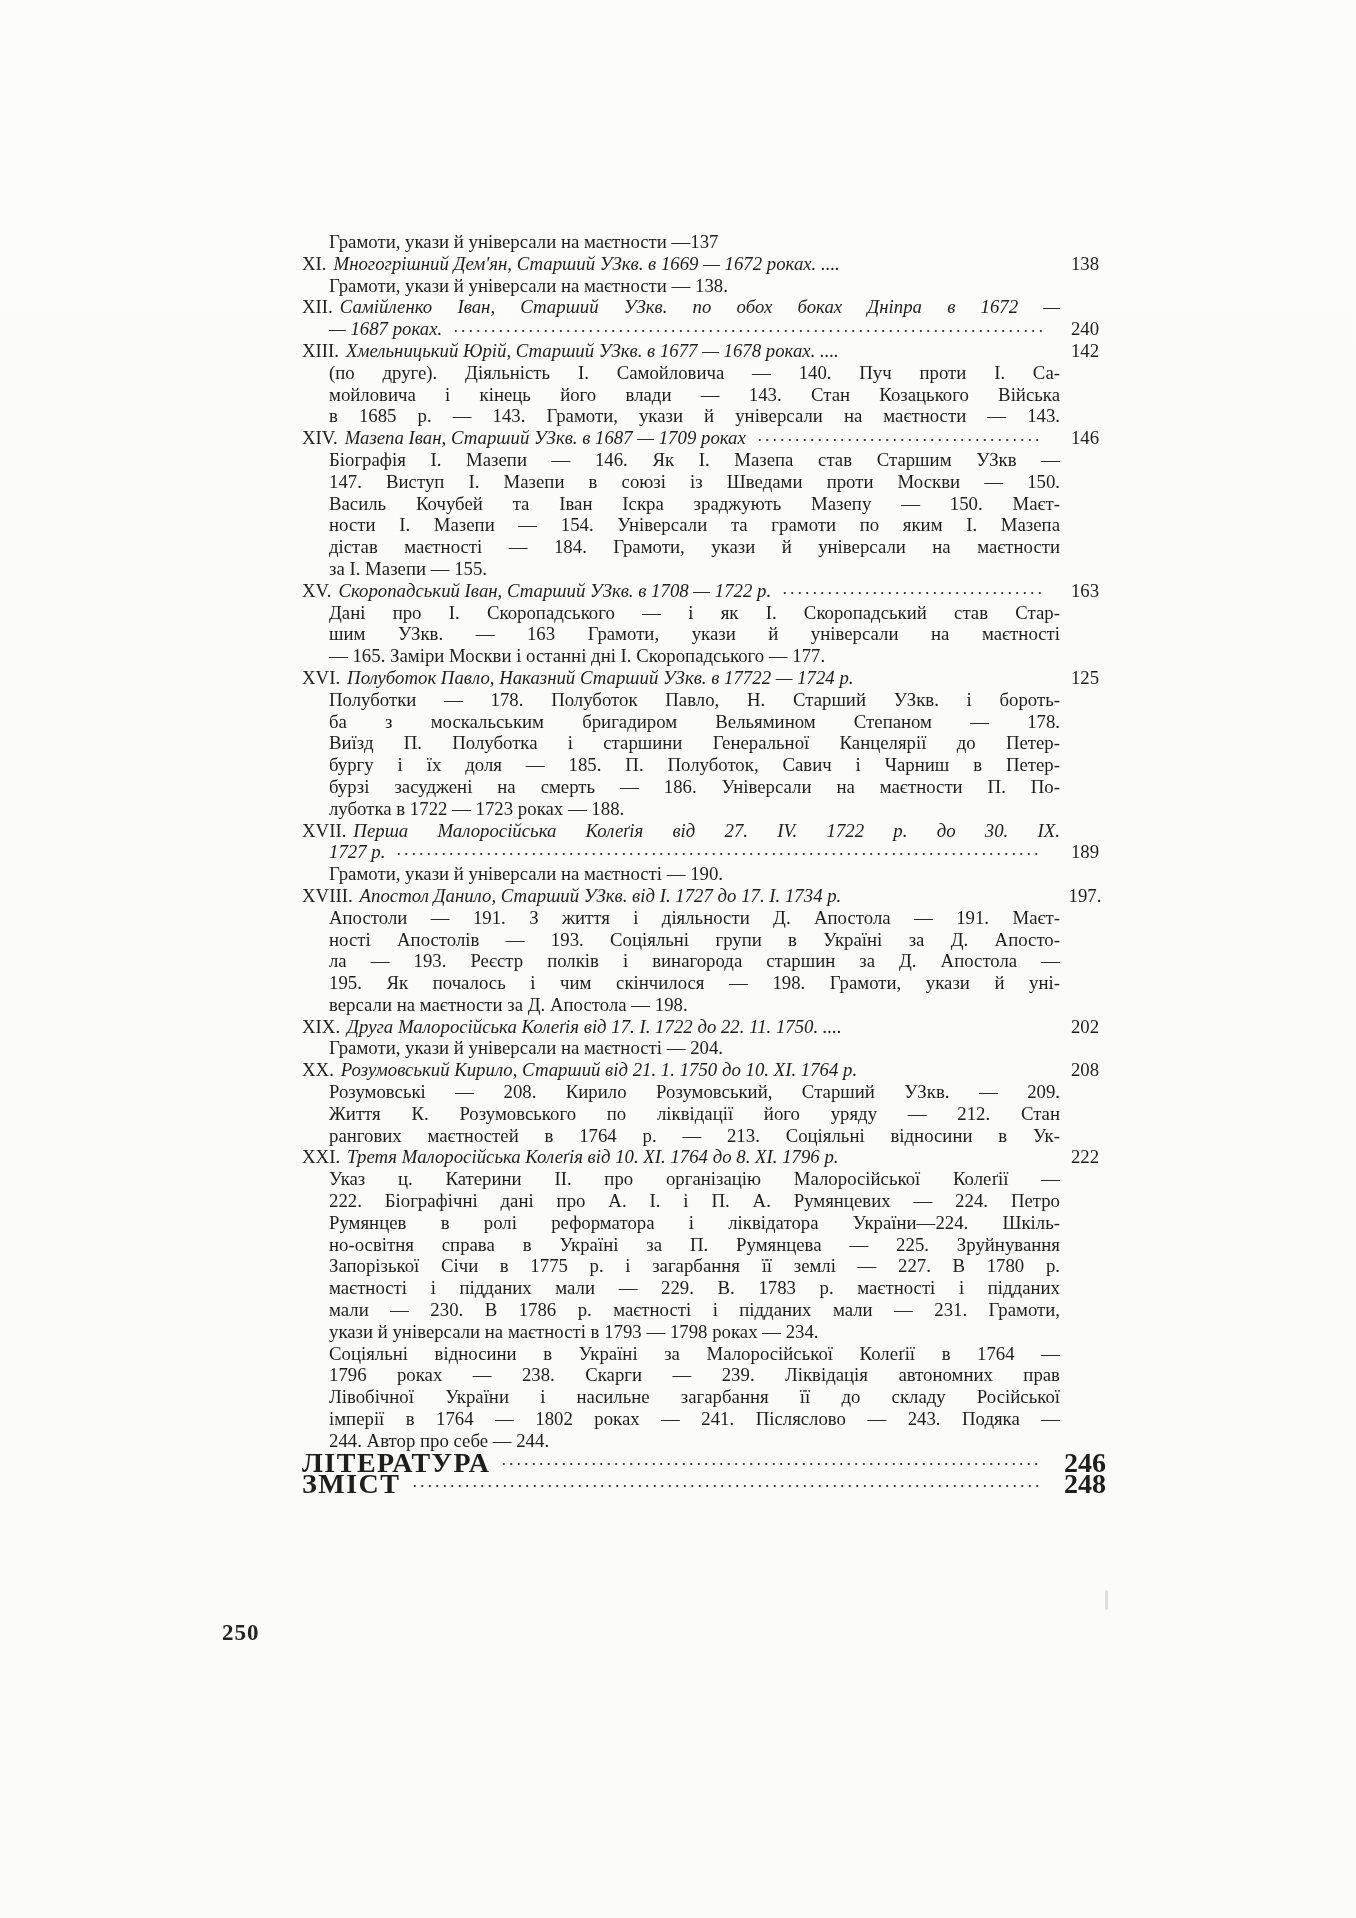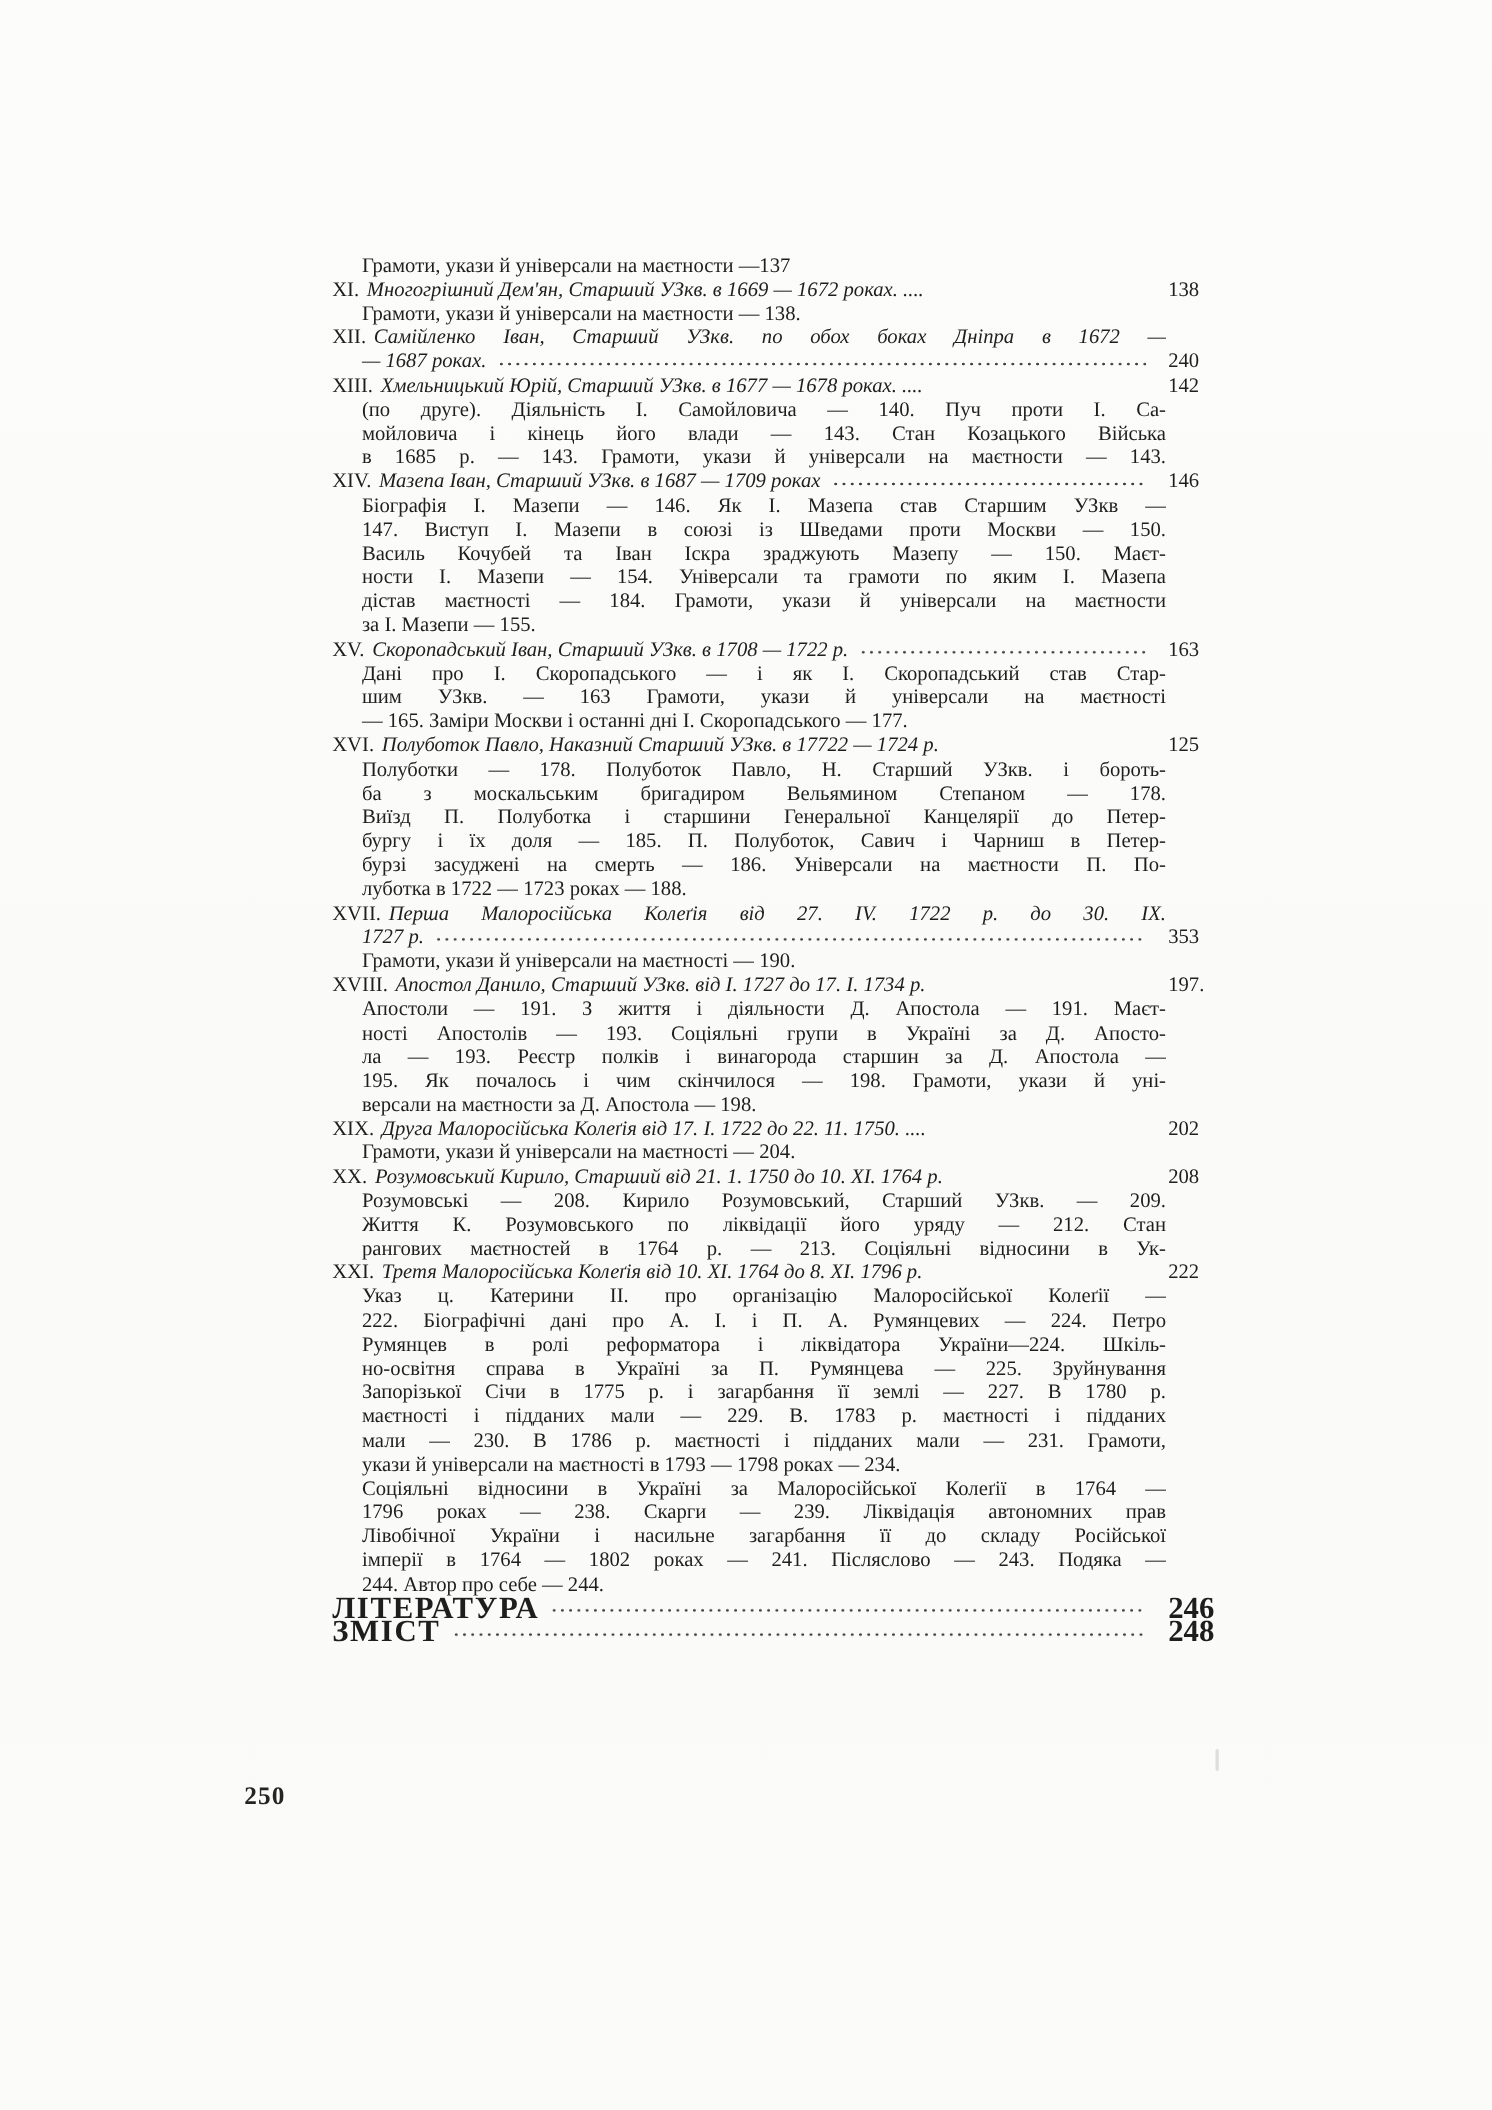--- a/index.html
+++ b/index.html
@@ -27,21 +27,21 @@
   .pt{font-style:normal;}
   .section{font-size:28px;font-weight:bold;}
   .section .pt{letter-spacing:1.5px;}
   .leader{
     flex:1 1 auto;height:12px;align-self:flex-end;
     margin:0 20px 3px 10px;
     background-image:radial-gradient(circle,#3c3c3c 1.15px,rgba(0,0,0,0) 1.35px);
     background-size:7.5px 12px;background-position:left bottom;background-repeat:repeat-x;
   }
   .spacer{flex:1 1 auto;}
-  .pg{min-width:46px;text-align:left;white-space:nowrap;font-style:normal;}
+  .pg{min-width:46px;text-align:center;white-space:nowrap;font-style:normal;}
   #folio{
     position:absolute;left:222px;top:1620px;
     font-size:23px;font-weight:700;letter-spacing:1px;color:#242424;
   }
   #artifact{
     position:absolute;left:1105px;top:1590px;width:3px;height:20px;
     background:#d7d7d5;border-radius:2px;opacity:.8;
   }
 </style>
 </head>
@@ -97,21 +97,21 @@
       <div class="line plain indent justify"><span class="txt"><span class="pt">Полуботки — 178. Полуботок Павло, Н. Старший УЗкв. і бороть-</span></span></div>
       <div class="line plain indent justify"><span class="txt"><span class="pt">ба з москальським бригадиром Вельямином Степаном — 178.</span></span></div>
       <div class="line plain indent justify"><span class="txt"><span class="pt">Виїзд П. Полуботка і старшини Генеральної Канцелярії до Петер-</span></span></div>
       <div class="line plain indent justify"><span class="txt"><span class="pt">бургу і їх доля — 185. П. Полуботок, Савич і Чарниш в Петер-</span></span></div>
       <div class="line plain indent justify"><span class="txt"><span class="pt">бурзі засуджені на смерть — 186. Універсали на маєтности П. По-</span></span></div>
       <div class="line plain indent"><span class="txt"><span class="pt">луботка в 1722 — 1723 роках — 188.</span></span></div>
       <div class="line title justify"><span class="txt"><span class="rn">XVII.</span><span class="it">Перша Малоросійська Колеґія від 27. IV. 1722 р. до 30. IX.</span></span></div>
       <div class="line titlecont indent paged">
         <span class="txt"><span class="it">1727 р.</span></span>
         <span class="leader"></span>
-        <span class="pg">353</span>
+        <span class="pg">189</span>
       </div>
       <div class="line plain indent"><span class="txt"><span class="pt">Грамоти, укази й універсали на маєтності — 190.</span></span></div>
       <div class="line title paged">
         <span class="txt"><span class="rn">XVIII.</span><span class="it">Апостол Данило, Старший УЗкв. від I. 1727 до 17. I. 1734 р.</span></span>
         <span class="spacer"></span>
         <span class="pg">197.</span>
       </div>
       <div class="line plain indent justify"><span class="txt"><span class="pt">Апостоли — 191. З життя і діяльности Д. Апостола — 191. Маєт-</span></span></div>
       <div class="line plain indent justify"><span class="txt"><span class="pt">ності Апостолів — 193. Соціяльні групи в Україні за Д. Апосто-</span></span></div>
       <div class="line plain indent justify"><span class="txt"><span class="pt">ла — 193. Реєстр полків і винагорода старшин за Д. Апостола —</span></span></div>

